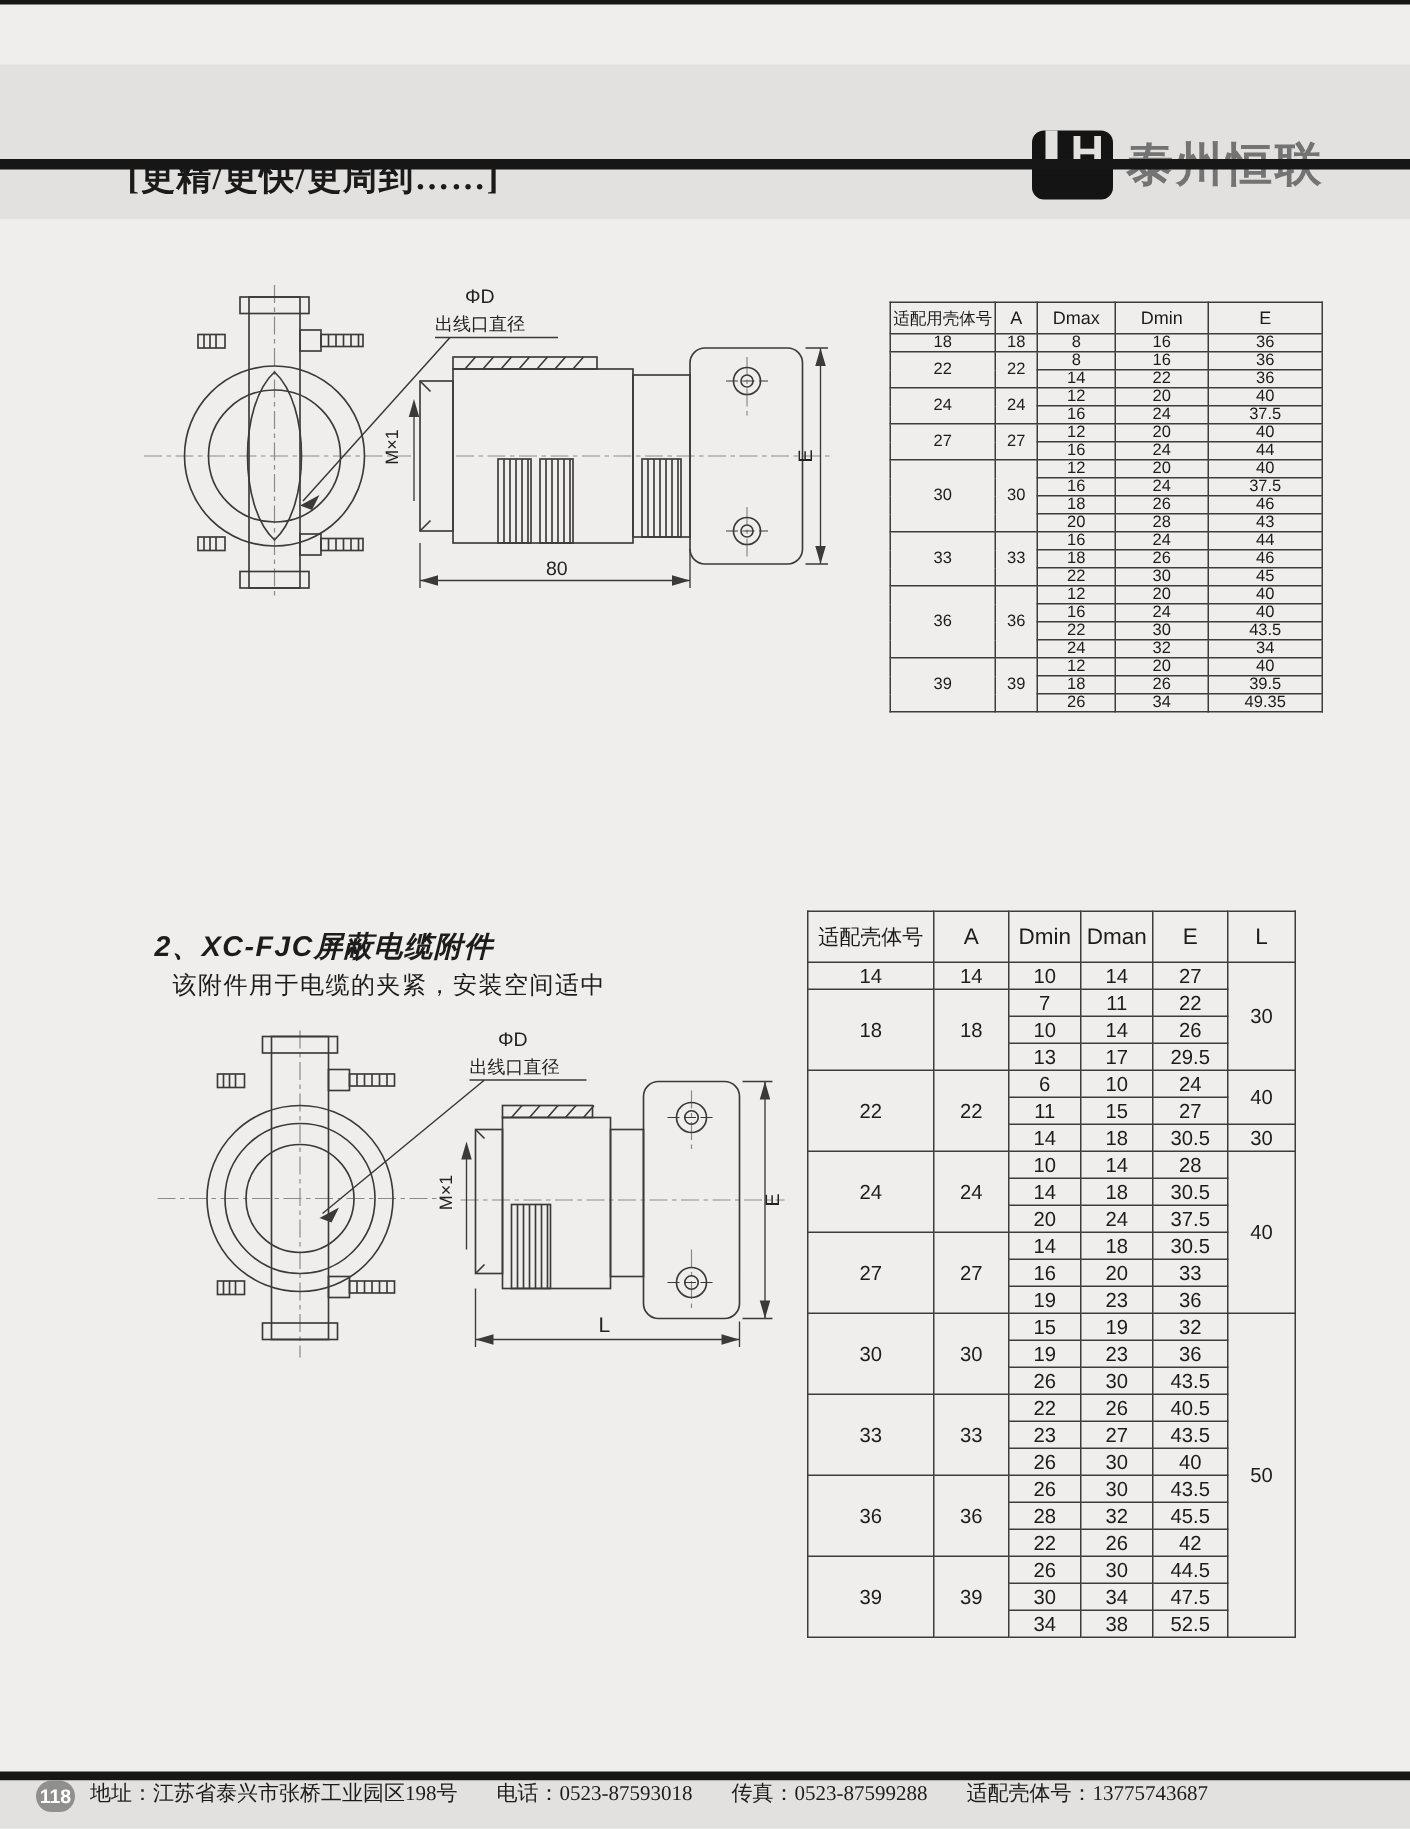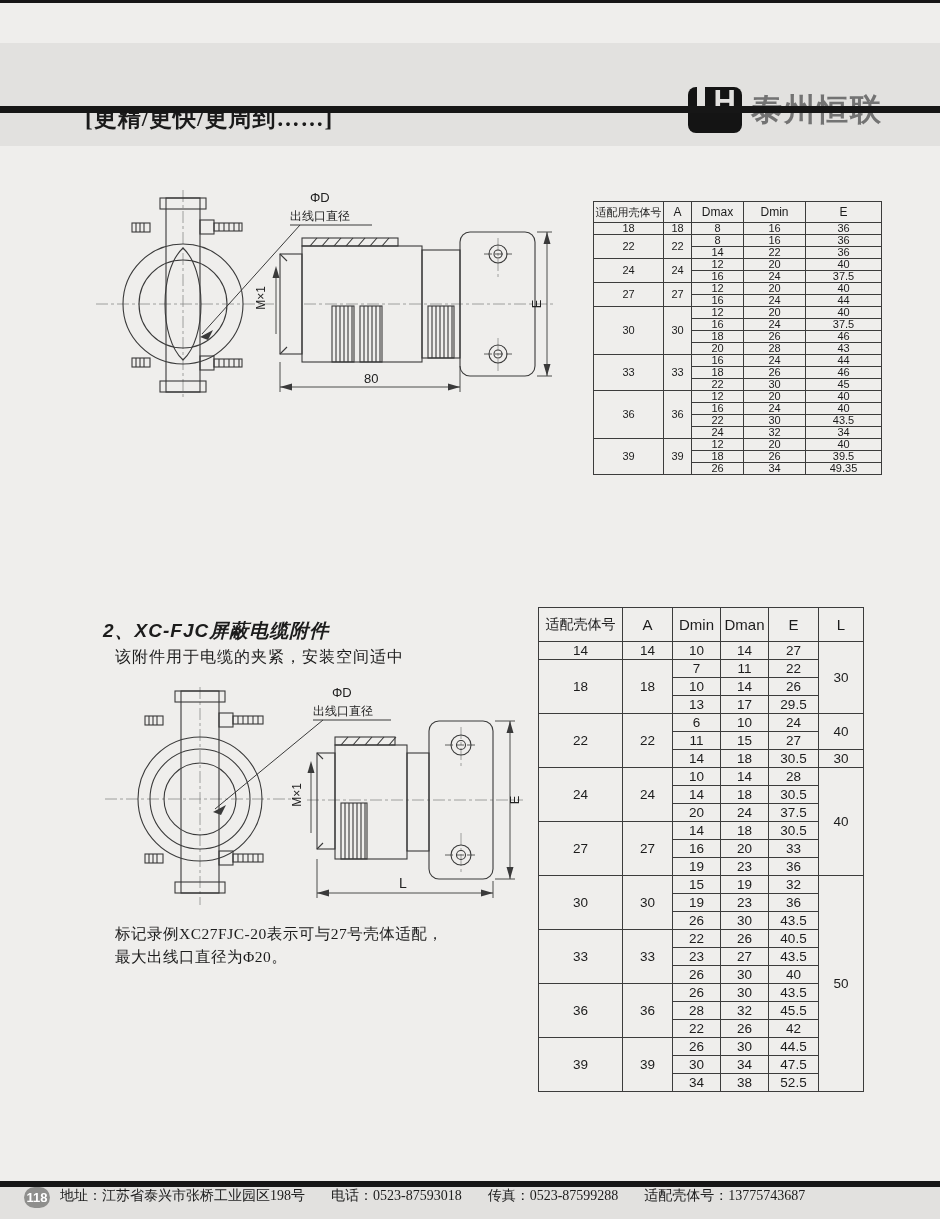--- a/index.html
+++ b/index.html
@@ -497,24 +497,20 @@
           <td class="num-cell">47.5</td>
         </tr>
         <tr>
           <td class="num-cell">34</td>
           <td class="num-cell">38</td>
           <td class="num-cell">52.5</td>
         </tr>
       </tbody>
   </table>
 
-  <div class="note2">
-    <div>标记录例XC27FJC-20表示可与27号壳体适配，</div>
-    <div>最大出线口直径为Φ20。</div>
-  </div>
 
   <div class="rule rule-bottom"></div>
 
   <div class="band footer-band">
     <span class="page-circle">118</span>
     <span class="f-item"><span>地址：</span><span>江苏省泰兴市张桥工业园区198号</span></span>
     <span class="f-item"><span>电话：</span><span>0523-87593018</span></span>
     <span class="f-item"><span>传真：</span><span>0523-87599288</span></span>
     <span class="f-item"><span>适配壳体号：</span><span>13775743687</span></span>
   </div>

